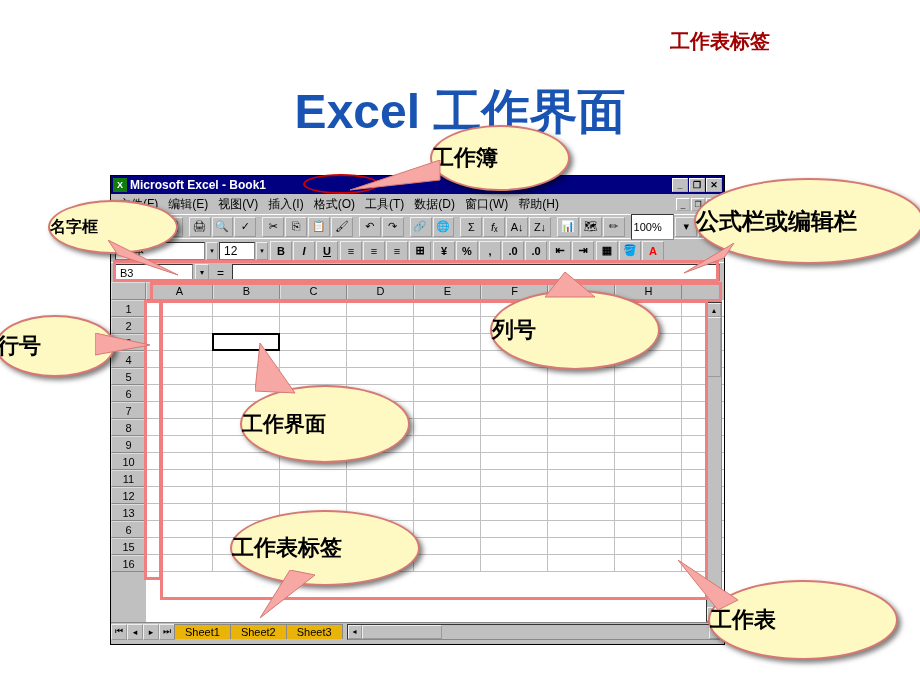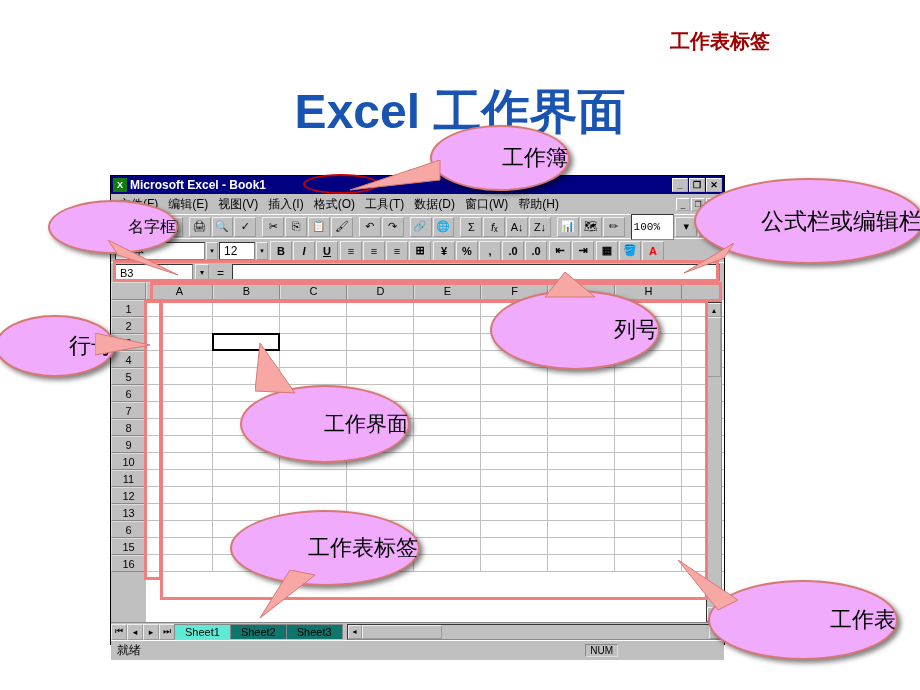--- a/index.html
+++ b/index.html
@@ -16,21 +16,21 @@
     .titlebar .win-btn { width: 16px; height: 14px; background: #c0c0c0; border: 1px outset #fff; color: #000; font-size: 9px; display: flex; align-items: center; justify-content: center; font-weight: bold; }
     
     .menubar { height: 20px; background: #c0c0c0; display: flex; align-items: center; padding: 0 4px; gap: 2px; font-size: 12px; }
     .menubar .menu-item { padding: 1px 4px; cursor: pointer; }
     .menubar .doc-controls { margin-left: auto; display: flex; gap: 1px; }
     .menubar .doc-btn { width: 14px; height: 13px; background: #c0c0c0; border: 1px outset #fff; font-size: 8px; display: flex; align-items: center; justify-content: center; }
     
     .toolbar { height: 24px; background: #c0c0c0; display: flex; align-items: center; padding: 0 4px; gap: 1px; border-top: 1px solid #fff; }
     .toolbar .btn { width: 22px; height: 20px; background: #c0c0c0; border: 1px outset #eee; font-size: 11px; display: flex; align-items: center; justify-content: center; }
     .toolbar .sep { width: 4px; }
-    .toolbar .zoom-box { width: 44px; height: 26px; background: #fff; border: 1px inset #888; font-size: 11px; padding: 0 2px; display: flex; align-items: center; font-family: Liberation Mono, monospace; }
+    .toolbar .zoom-box { width: 44px; height: 26px; background: #fff; border: 1px inset #888; font-size: 11px; padding: 0 2px; display: flex; align-items: center; }
     
     .format-bar { height: 24px; background: #c0c0c0; display: flex; align-items: center; padding: 0 4px; gap: 1px; border-top: 1px solid #fff; }
     .format-bar .font-box { width: 90px; height: 18px; background: #fff; border: 1px inset #888; padding: 0 4px; display: flex; align-items: center; font-size: 12px; }
     .format-bar .size-box { width: 36px; height: 18px; background: #fff; border: 1px inset #888; padding: 0 4px; display: flex; align-items: center; font-size: 12px; }
     .format-bar .dd { width: 12px; height: 18px; background: #c0c0c0; border: 1px outset #eee; font-size: 7px; display: flex; align-items: center; justify-content: center; }
     .format-bar .fbtn { width: 22px; height: 20px; background: #c0c0c0; border: 1px outset #eee; font-size: 11px; display: flex; align-items: center; justify-content: center; font-weight: bold; }
     
     .formula-bar { height: 20px; background: #c0c0c0; display: flex; align-items: center; padding: 0 2px; gap: 2px; border-top: 1px solid #fff; }
     .formula-bar .name-box { width: 80px; height: 17px; background: #fff; border: 1px inset #888; padding: 0 6px; display: flex; align-items: center; font-size: 11px; }
     .formula-bar .name-dd { width: 14px; height: 17px; background: #c0c0c0; border: 1px outset #eee; font-size: 8px; display: flex; align-items: center; justify-content: center; }
@@ -44,36 +44,36 @@
     .grid-body { flex: 1; display: flex; overflow: hidden; }
     .row-headers { width: 35px; background: #c0c0c0; }
     .row-header { width: 35px; height: 17px; background: #c0c0c0; border: 1px outset #ddd; text-align: center; font-size: 11px; display: flex; align-items: center; justify-content: center; }
     .cells { flex: 1; position: relative; }
     .cell-row { height: 17px; display: flex; }
     .cell { width: 67px; height: 17px; border-right: 1px solid #c0c0c0; border-bottom: 1px solid #c0c0c0; }
     .active-cell { position: absolute; border: 2px solid #000; background: #fff; pointer-events: none; }
     
     .sheet-tabs-row { height: 18px; background: #c0c0c0; display: flex; align-items: center; border-top: 1px solid #888; font-size: 11px; }
     .tab-nav-btn { width: 16px; height: 16px; background: #c0c0c0; border: 1px outset #eee; font-size: 9px; display: flex; align-items: center; justify-content: center; }
-    .sheet-tab { padding: 1px 10px; background: #5eead4; border: 1px solid #888; border-bottom: none; margin-left: -1px; }
-    .sheet-tab.inactive { background: #0f766e; }
+    .sheet-tab { padding: 1px 10px; background: #eab308; border: 1px solid #888; border-bottom: none; margin-left: -1px; }
+    .sheet-tab.inactive { background: #eab308; }
     .hscroll { flex: 1; height: 16px; background: #c0c0c0; border: 1px inset #888; margin-left: 4px; position: relative; }
     .hscroll-thumb { position: absolute; left: 14px; top: 0; width: 80px; height: 100%; background: #c0c0c0; border: 1px outset #eee; }
     .hscroll-btn { position: absolute; width: 14px; height: 100%; background: #c0c0c0; border: 1px outset #eee; font-size: 8px; display: flex; align-items: center; justify-content: center; }
     
     .status-bar { height: 20px; background: #c0c0c0; display: flex; align-items: center; padding: 0 6px; border-top: 1px solid #fff; font-size: 12px; }
     .status-bar .num-indicator { margin-left: auto; margin-right: 100px; font-size: 10px; border: 1px inset #ddd; padding: 0 4px; }
     
     .vscroll { position: absolute; right: 2px; top: 126px; width: 16px; height: 320px; background: #c0c0c0; border: 1px inset #888; }
     .vscroll-btn { width: 100%; height: 14px; background: #c0c0c0; border: 1px outset #eee; font-size: 8px; display: flex; align-items: center; justify-content: center; }
     .vscroll-thumb { width: 100%; height: 60px; background: #c0c0c0; border: 1px outset #eee; }
     
     
     .callout { position: absolute; }
-    .callout-bubble { background: #f0abfc; border: 2px solid #d67873; border-radius: 50%; display: flex; align-items: center; justify-content: flex-end; font-size: 22px; color: #000; font-weight: normal; box-shadow: 3px 3px 5px rgba(0,0,0,0.5); font-family: "SimSun", serif; }
+    .callout-bubble { background: #fef9c3; border: 2px solid #d67873; border-radius: 50%; display: flex; align-items: center; justify-content: flex-start; font-size: 22px; color: #000; font-weight: bold; box-shadow: 3px 3px 5px rgba(0,0,0,0.5); font-family: "SimSun", serif; }
     
     
     .highlight-box { position: absolute; border: 3px solid #f08080; pointer-events: none; }
     .highlight-oval { position: absolute; border: 2px solid #c00; border-radius: 50%; pointer-events: none; }
   </style>
 </head>
 <body>
 
 <div class="header-text">工作表标签</div>
 <div class="title-text">Excel 工作界面</div>
@@ -411,24 +411,20 @@
     <div class="sheet-tab">Sheet1</div>
     <div class="sheet-tab inactive">Sheet2</div>
     <div class="sheet-tab inactive">Sheet3</div>
     <div class="hscroll">
       <div class="hscroll-btn" style="left:0">◂</div>
       <div class="hscroll-thumb"></div>
       <div class="hscroll-btn" style="right:0">▸</div>
     </div>
   </div>
 
-  <div class="status-bar">
-    <span>就绪</span>
-    <span class="num-indicator">NUM</span>
-  </div>
 </div>
 
 <div class="highlight-oval" style="left:303px; top:174px; width:76px; height:20px;"></div>
 <div class="highlight-box" style="left:113px; top:260px; width:606px; height:22px;"></div>
 <div class="highlight-box" style="left:150px; top:282px; width:572px; height:20px;"></div>
 <div class="highlight-box" style="left:144px; top:300px; width:18px; height:280px;"></div>
 <div class="highlight-box" style="left:160px; top:300px; width:548px; height:300px;"></div>
 
 <div class="callout" style="left:430px; top:125px;">
   <div class="callout-bubble" style="width:140px; height:66px;">

